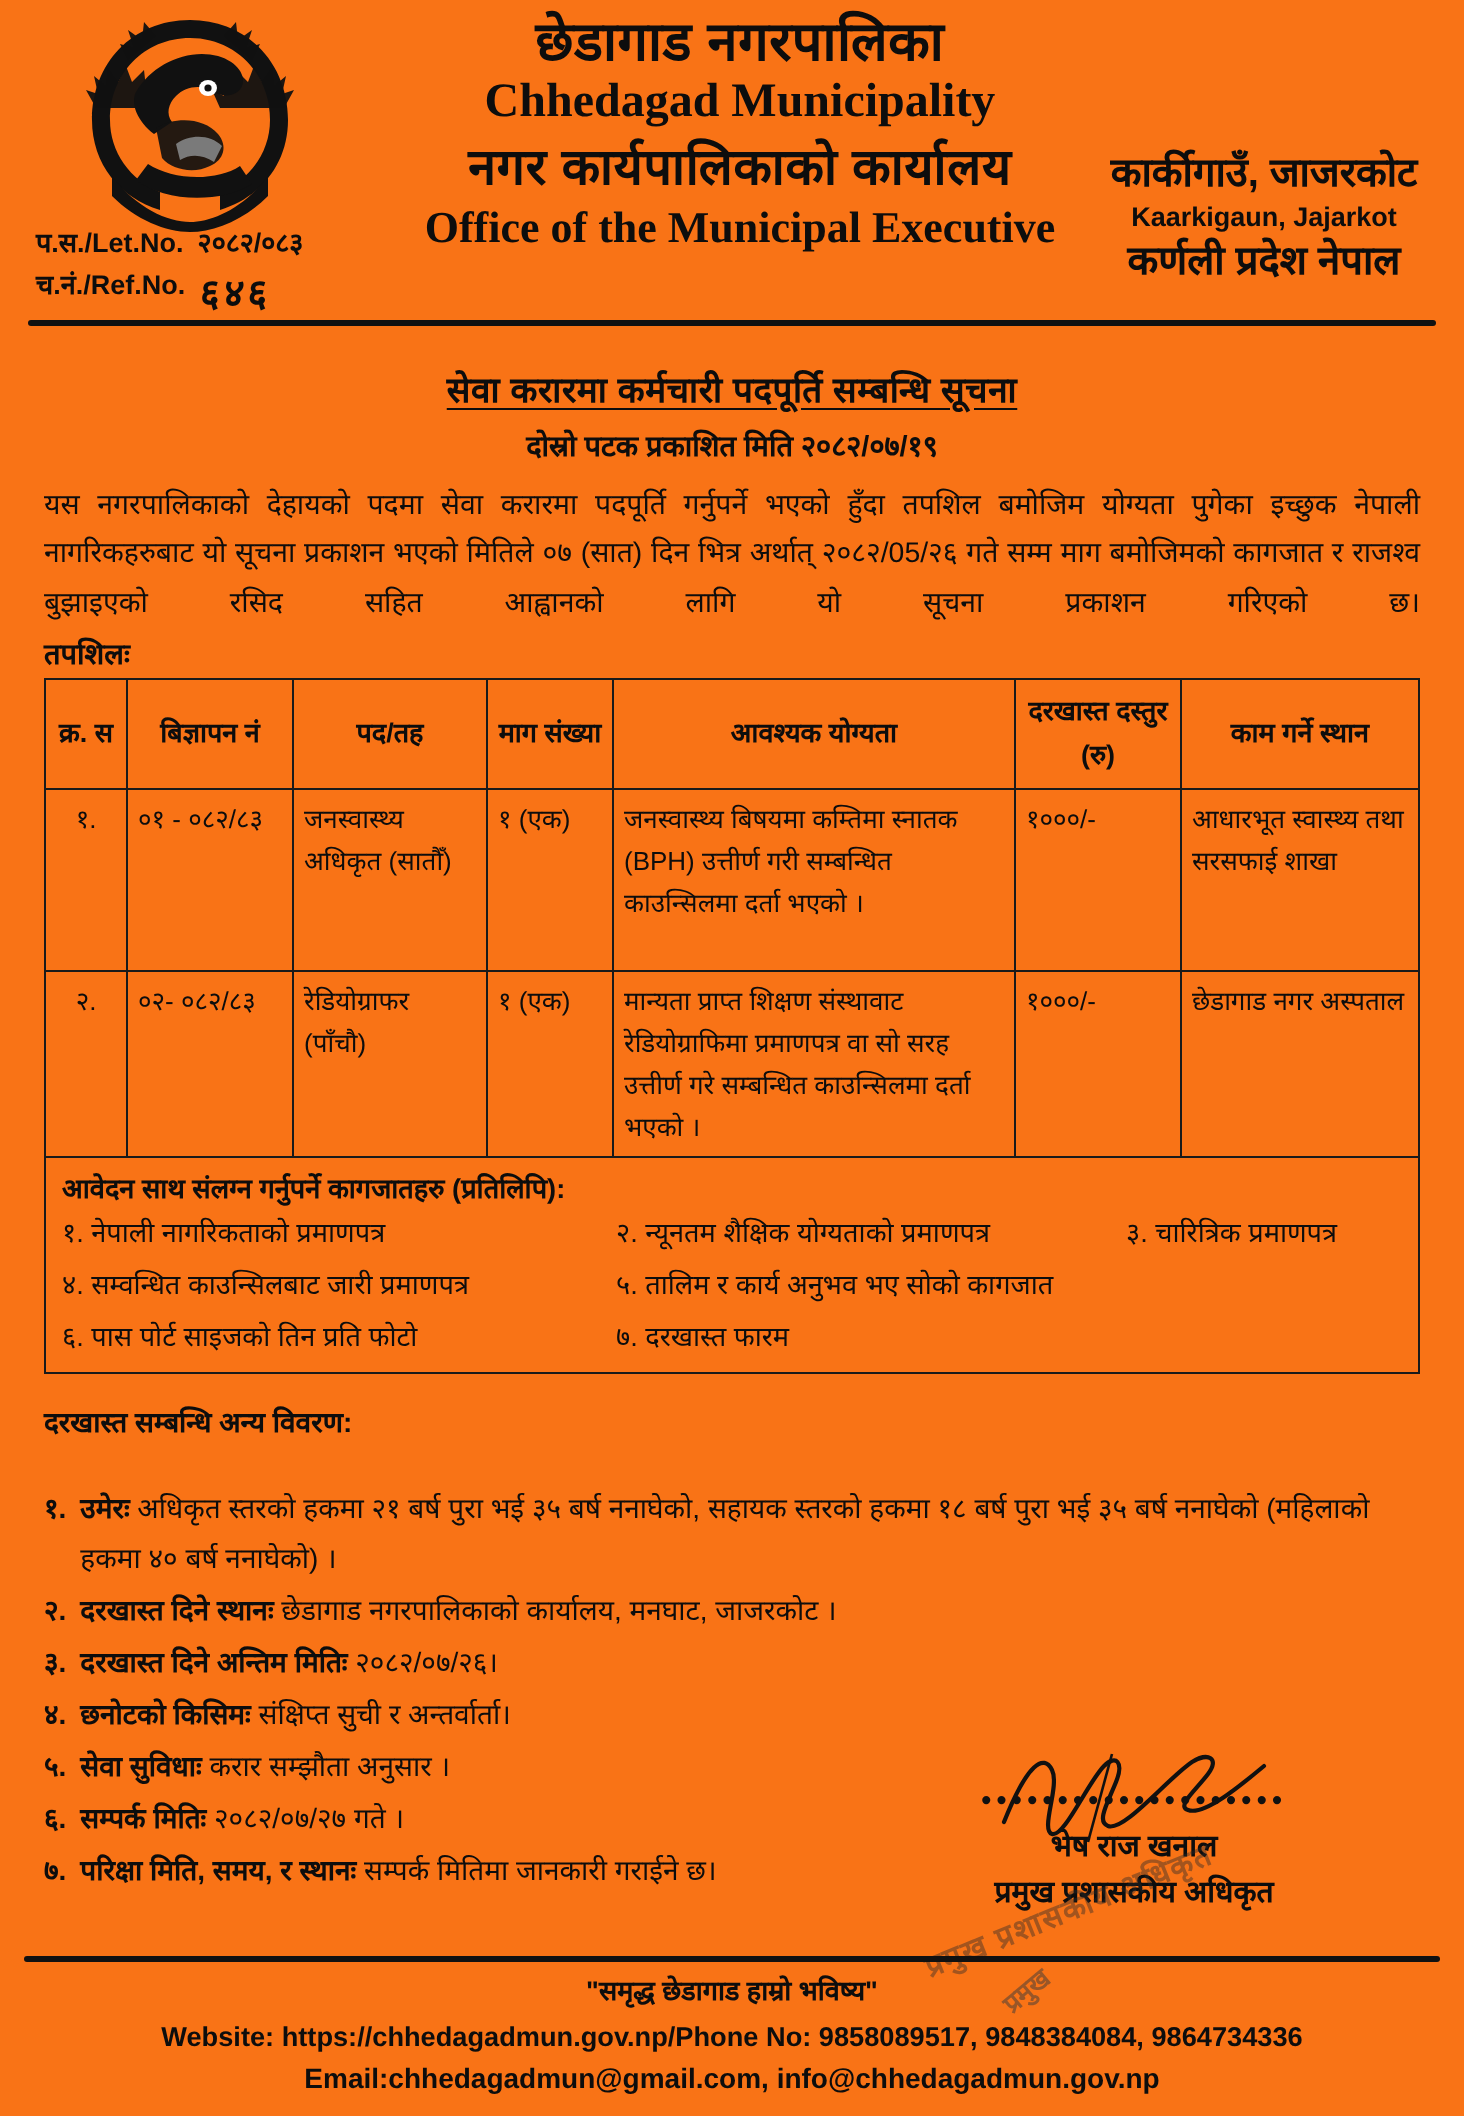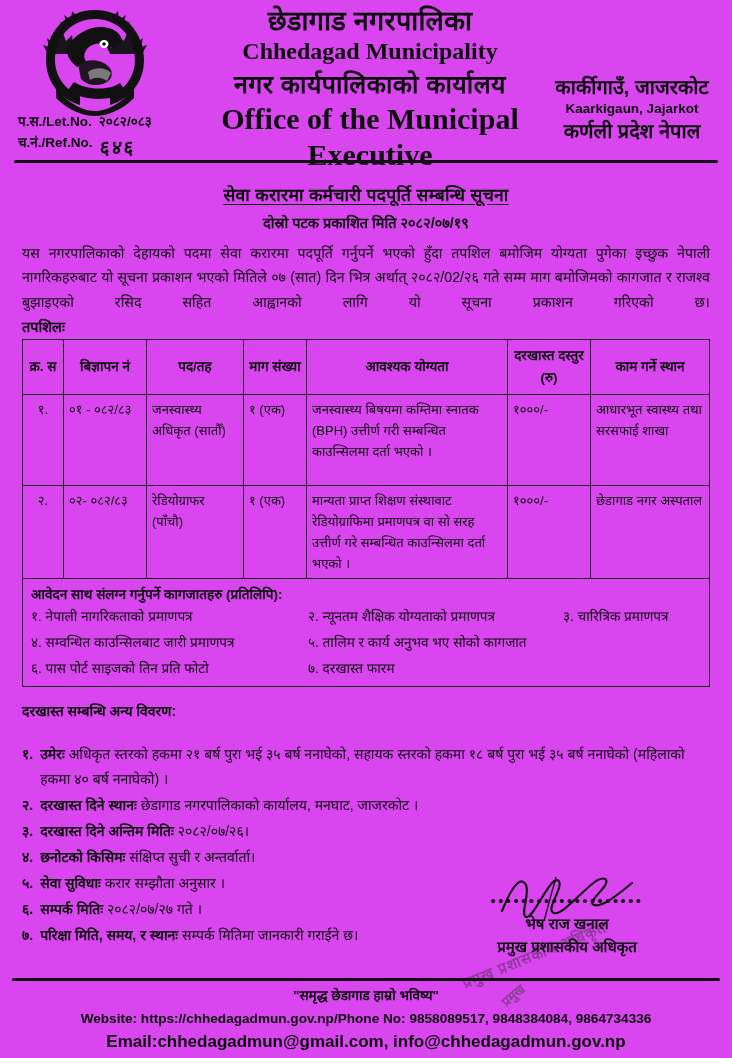--- a/index.html
+++ b/index.html
@@ -12,21 +12,21 @@
     height: 1058px;
     position: relative;
     font-family: "Liberation Serif", "DejaVu Serif", serif;
     color: #0d0d0d;
     overflow: hidden;
   }
   .page {
     position: relative;
     width: 732px;
     height: 1058px;
-    background: #d946ef;
+    background: #f97316;
   }
 
   
   .header {
     position: relative;
     height: 168px;
   }
   .logo-wrap {
     position: absolute;
     left: 34px;
@@ -60,21 +60,21 @@
   .np-office {
     font-family: "Liberation Sans", "DejaVu Sans", sans-serif;
     font-size: 25px;
     font-weight: 700;
     line-height: 1.2;
     margin-top: 3px;
     letter-spacing: 0.4px;
   }
   .en-office {
     font-family: "Liberation Serif", "DejaVu Serif", serif;
-    font-size: 30px;
+    font-size: 22px;
     font-weight: 700;
     line-height: 1.2;
     margin-top: 2px;
   }
 
   .right-head {
     position: absolute;
     right: 10px;
     top: 74px;
     width: 180px;
@@ -292,21 +292,21 @@
     font-size: 13.5px;
     font-weight: 700;
     margin-bottom: 4px;
   }
   .contact1 {
     font-size: 13.6px;
     font-weight: 700;
     line-height: 1.55;
   }
   .contact2 {
-    font-size: 17px;
+    font-size: 14px;
     font-weight: 700;
     line-height: 1.55;
   }
   .tiny-stamp {
     position: absolute;
     left: 500px;
     top: 986px;
     font-family: "Liberation Sans", "DejaVu Sans", sans-serif;
     font-size: 13px;
     font-weight: 700;
@@ -366,21 +366,21 @@
     </div>
 
     <div class="rule"></div>
   </div>
 
   <div class="title-block">
     <div class="main-title">सेवा करारमा कर्मचारी पदपूर्ति सम्बन्धि सूचना</div>
     <div class="sub-title">दोस्रो पटक प्रकाशित मिति २०८२/०७/१९</div>
   </div>
 
-  <div class="intro">यस नगरपालिकाको देहायको पदमा सेवा करारमा पदपूर्ति गर्नुपर्ने भएको हुँदा तपशिल बमोजिम योग्यता पुगेका इच्छुक नेपाली नागरिकहरुबाट यो सूचना प्रकाशन भएको मितिले ०७ (सात) दिन भित्र अर्थात् २०८२/02/२६ गते सम्म माग बमोजिमको कागजात र राजश्व बुझाइएको रसिद सहित आह्वानको लागि यो सूचना प्रकाशन गरिएको छ।</div>
+  <div class="intro">यस नगरपालिकाको देहायको पदमा सेवा करारमा पदपूर्ति गर्नुपर्ने भएको हुँदा तपशिल बमोजिम योग्यता पुगेका इच्छुक नेपाली नागरिकहरुबाट यो सूचना प्रकाशन भएको मितिले ०७ (सात) दिन भित्र अर्थात् २०८२/05/२६ गते सम्म माग बमोजिमको कागजात र राजश्व बुझाइएको रसिद सहित आह्वानको लागि यो सूचना प्रकाशन गरिएको छ।</div>
   <div class="tapasil">तपशिलः</div>
 
   <table class="jobs">
     <thead>
       <tr>
         <th class="c-sn">क्र. स</th>
         <th class="c-ad">बिज्ञापन नं</th>
         <th class="c-post">पद/तह</th>
         <th class="c-num">माग संख्या</th>
         <th class="c-qual">आवश्यक योग्यता</th>

